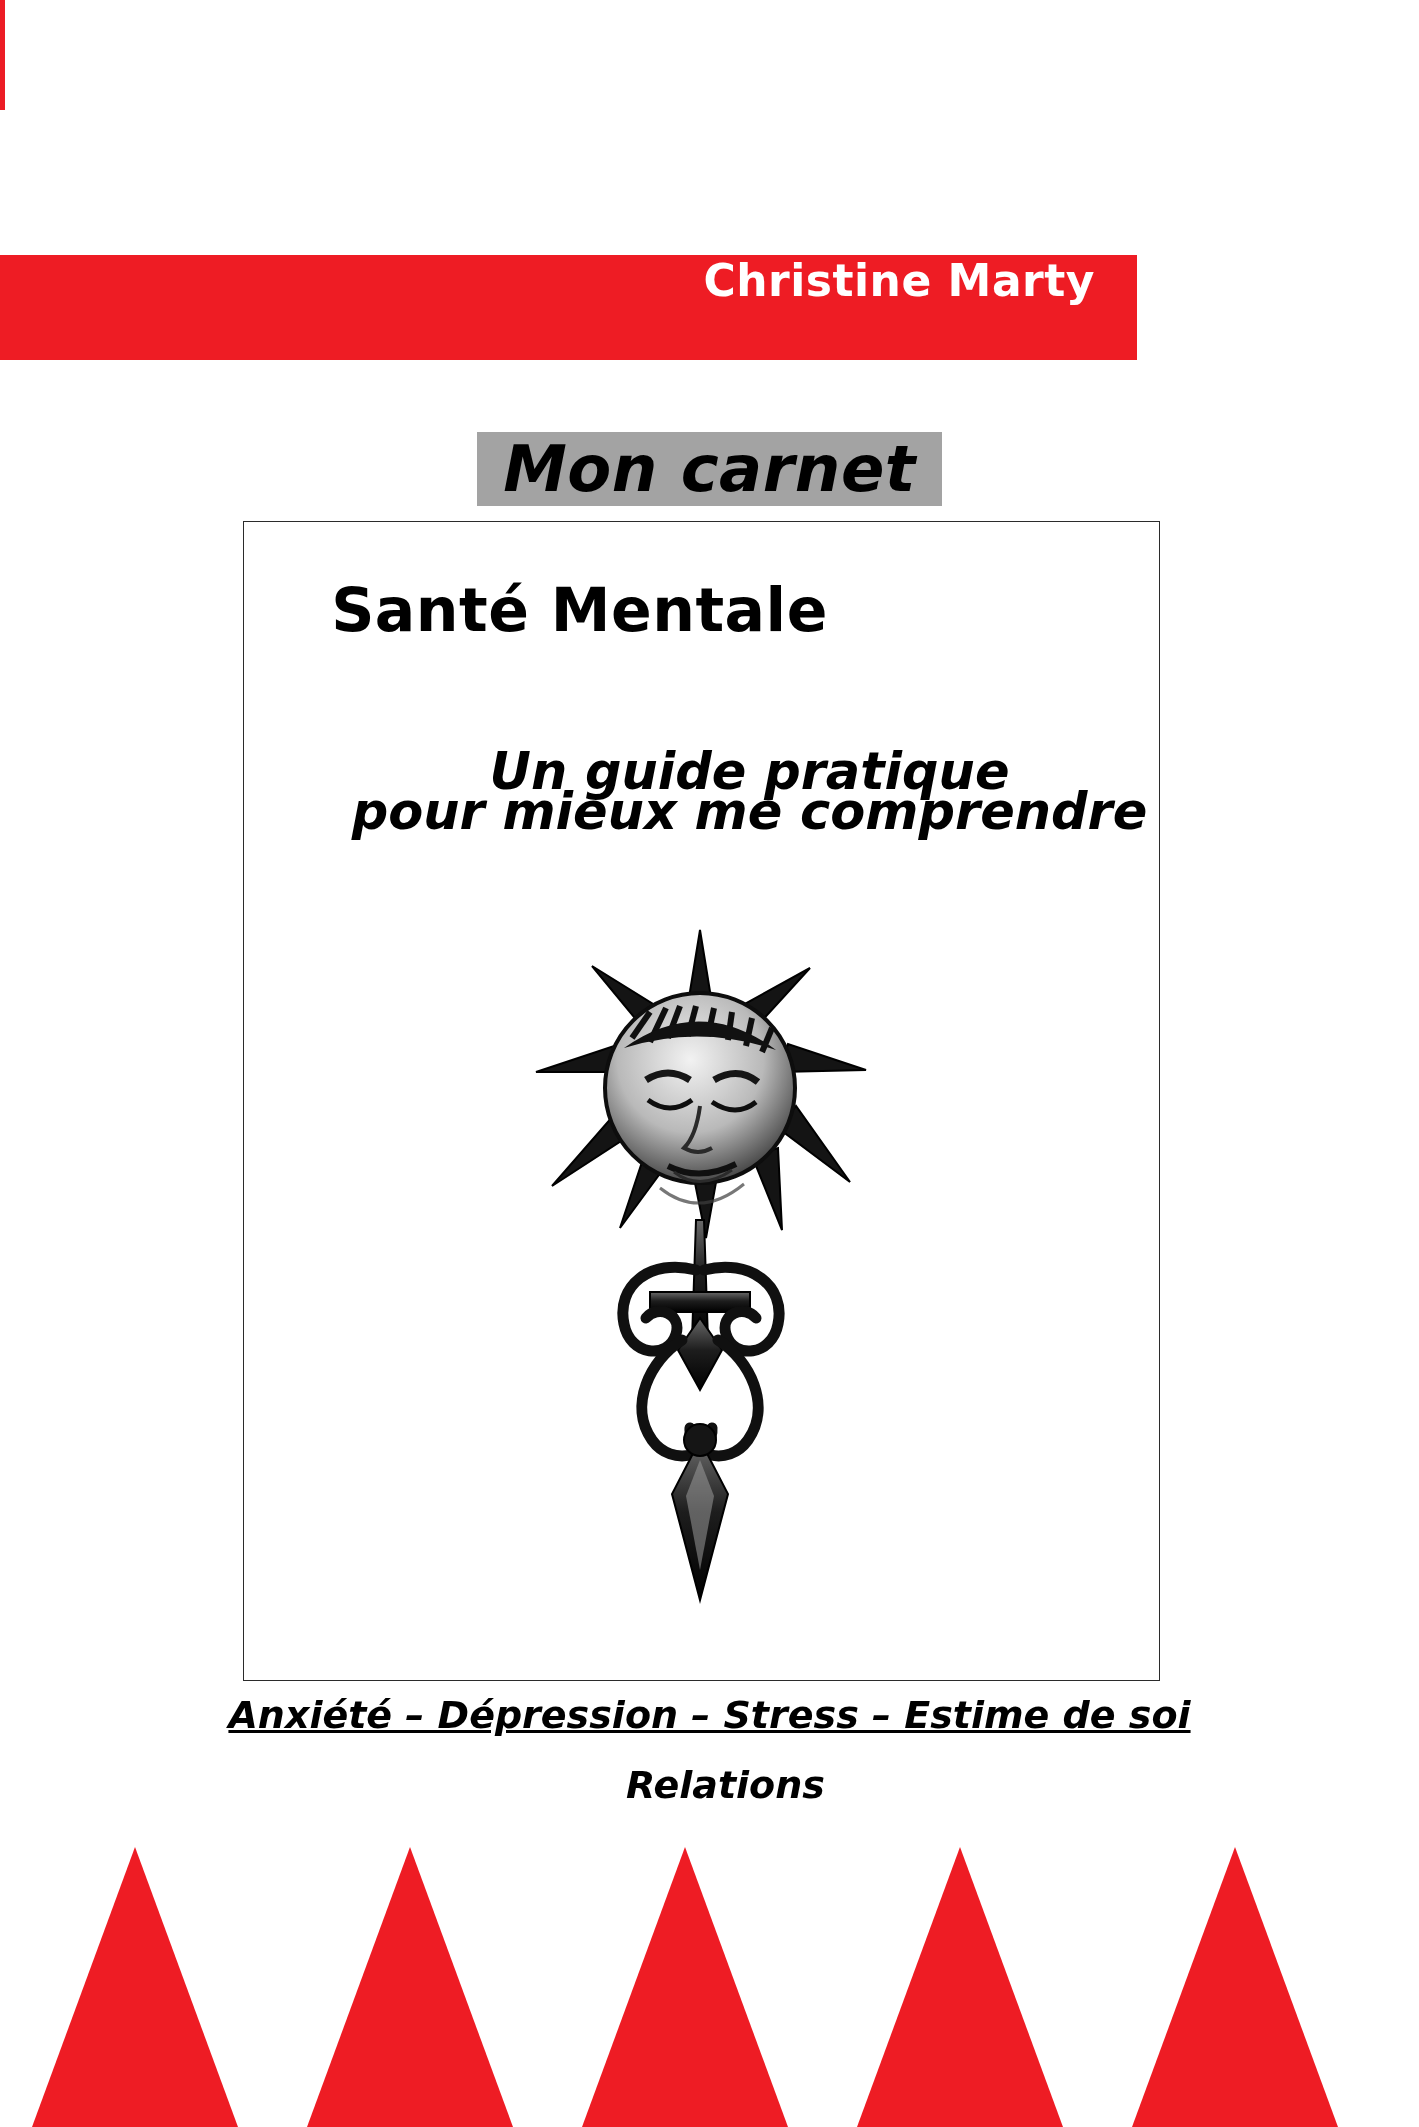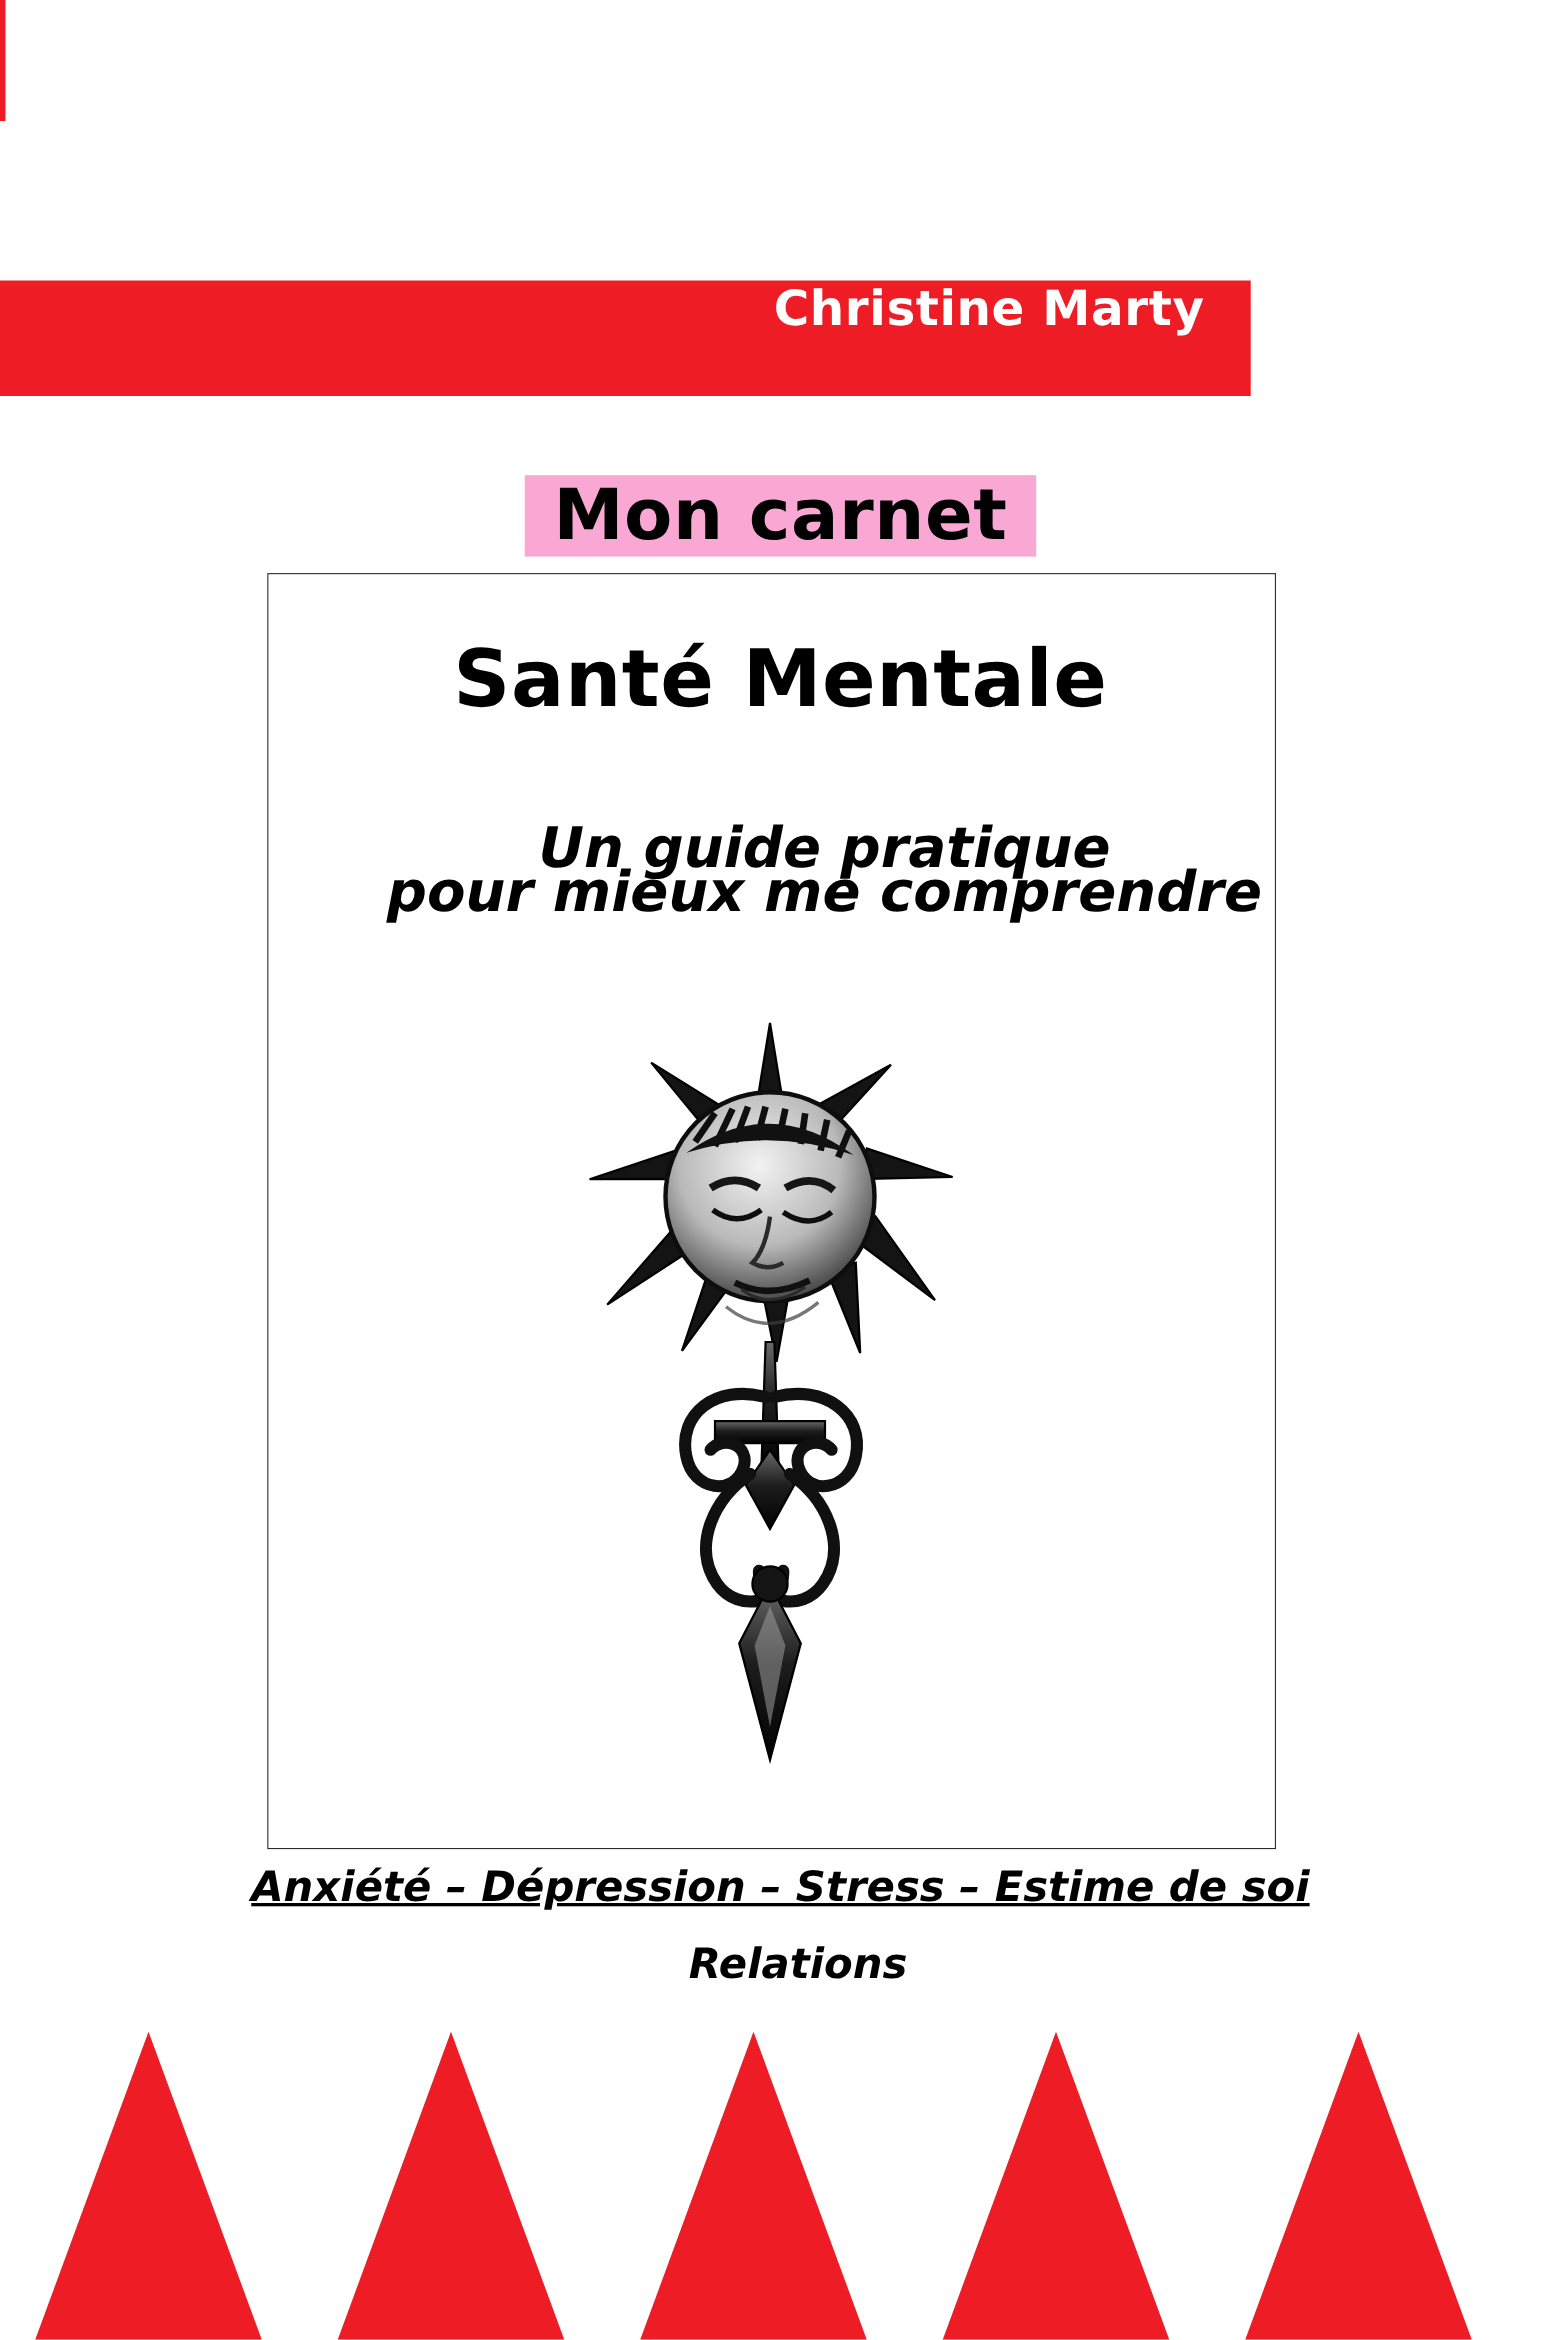--- a/index.html
+++ b/index.html
@@ -96,33 +96,34 @@
     width: 1419px;
     text-align: center;
     font-family: "DejaVu Sans", sans-serif;
     font-weight: bold;
     font-size: 64px;
     color: #000000;
     letter-spacing: 0.5px;
     z-index: 5;
   }
   .title-main .bg-pad {
-    background: #f9a8d4;
+    background: #a3a3a3;
     padding: 0 26px;
+    font-style: italic;
   }
 
   .title-sub {
     position: absolute;
     left: 0;
     top: 575px;
-    width: 1419px;
-    text-align: center;
-    font-family: "DejaVu Sans", sans-serif;
-    font-weight: bold;
-    font-size: 72px;
+    width: 1159px;
+    text-align: center;
+    font-family: "DejaVu Sans", sans-serif;
+    font-weight: bold;
+    font-size: 60px;
     color: #000000;
     letter-spacing: 0.5px;
     z-index: 5;
   }
 
   .tagline {
     position: absolute;
     left: 0;
     width: 1419px;
     text-align: center;

